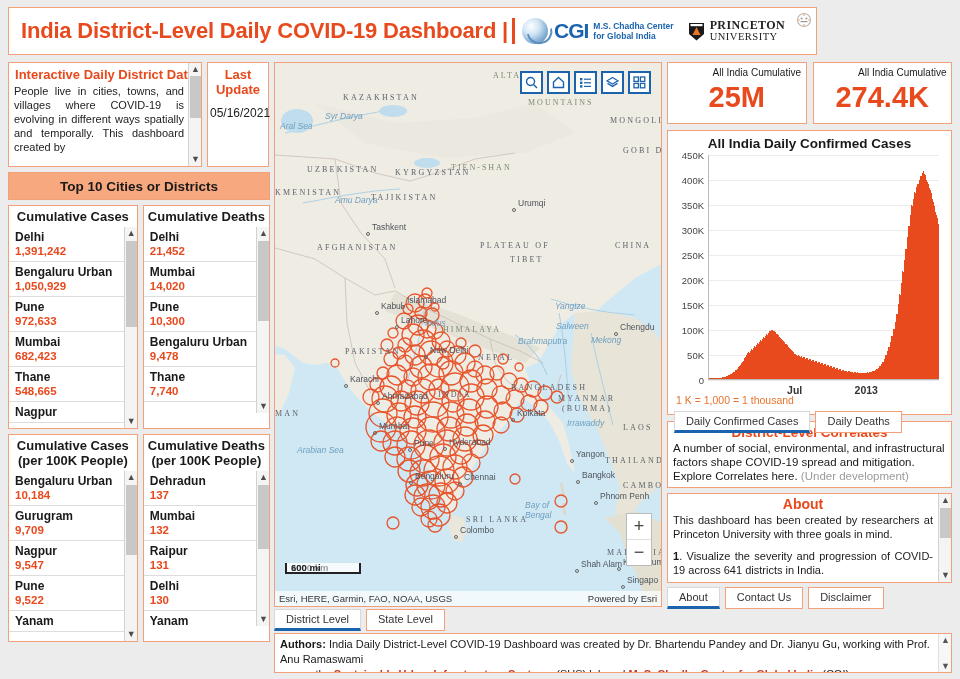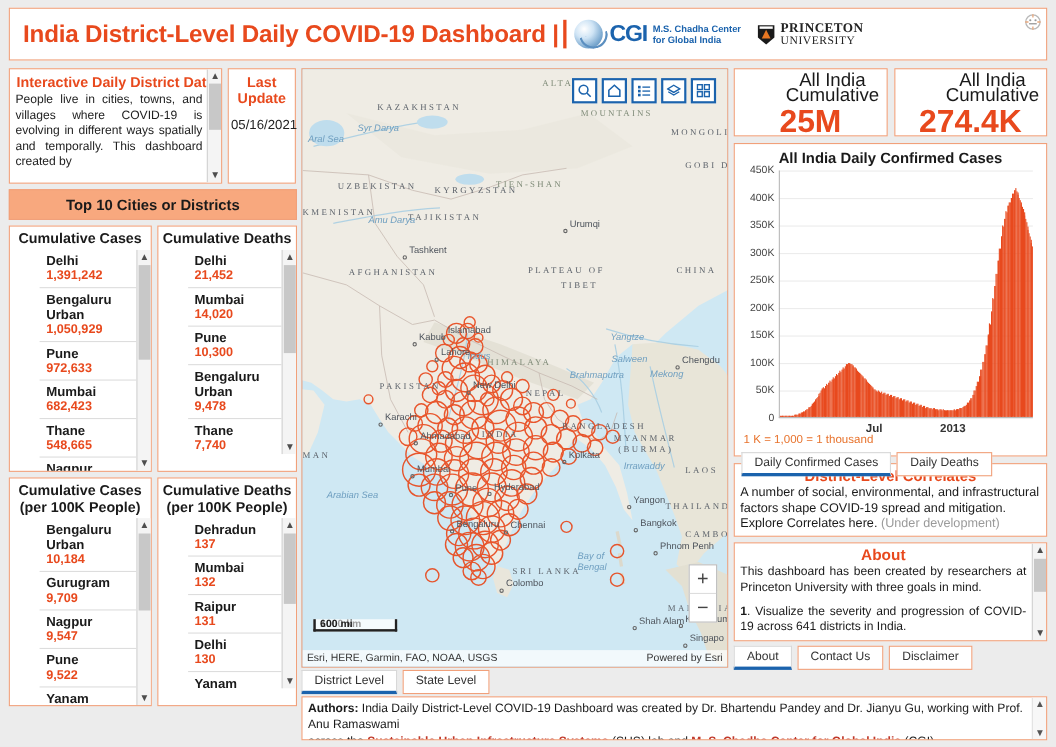--- a/index.html
+++ b/index.html
@@ -12,21 +12,21 @@
     overflow: hidden;
   }
   .app {
     position: relative;
     width: 960px; height: 679px;
     background: #ececec;
   }
   
   .header {
     position: absolute; left: 8px; top: 7px;
-    width: 944px; height: 48px;
+    width: 809px; height: 48px;
     background: #ffffff;
     border: 1px solid #f1a07a;
     display: flex; align-items: center;
   }
   .header-title {
     font-size: 22px; font-weight: bold;
     color: #e8491d;
     padding-left: 12px;
     letter-spacing: -0.2px;
     white-space: nowrap;
@@ -97,21 +97,21 @@
   .list-panel { width: 128.5px; }
   .list-panel.cases { width: 131px; }
   .list-head {
     font-size: 13px; font-weight: bold; color: #1a1a1a;
     text-align: center; padding: 3px 2px 2px; line-height: 15px;
   }
   .list-scroll {
     position: relative; overflow: hidden;
     border-top: 1px solid transparent;
   }
-  .list-inner { padding-right: 13px; margin-left: 27px; }
+  .list-inner { padding-right: 13px; }
   .list-item {
     border-bottom: 1px solid #dddddd;
     padding: 3px 0 3px 6px;
   }
   .li-name { font-size: 12px; font-weight: bold; color: #1a1a1a; line-height: 14px; }
   .li-val { font-size: 11.5px; font-weight: bold; color: #e8491d; line-height: 14px; }
   .vscroll {
     position: absolute; right: 0; top: 0; width: 13px; height: 100%;
     background: #f4f4f4; border-left: 1px solid #d2d2d2;
   }
@@ -185,21 +185,21 @@
   }
   .tab.active { border-bottom: 3px solid #1b63ad; border-color: #d8d8d8 #d8d8d8 #1b63ad; }
   
   .right-col { position: absolute; left: 667px; top: 62px; width: 285px; }
   .kpi-row { display: flex; gap: 6px; }
   .kpi {
     width: 139.5px; height: 62px; background: #fff;
     border: 1px solid #f1a07a; text-align: center;
     padding-top: 3px;
   }
-  .kpi-label { font-size: 17px; color: #1a1a1a; line-height: 14px; padding-left: 40px; }
+  .kpi-label { font-size: 10px; color: #1a1a1a; line-height: 14px; padding-left: 40px; }
   .kpi-value { font-size: 29px; font-weight: bold; color: #e8491d; line-height: 34px; }
   .chart-panel {
     margin-top: 6px; background: #fff; border: 1px solid #f1a07a;
     height: 285px; position: relative; padding: 5px 6px 0 6px;
   }
   .chart-title {
     text-align: center; font-size: 13.5px; font-weight: bold;
     color: #1a1a1a; margin-bottom: 4px;
   }
   .plot { position: relative; height: 225px; margin-left: 34px; margin-right: 6px; }

